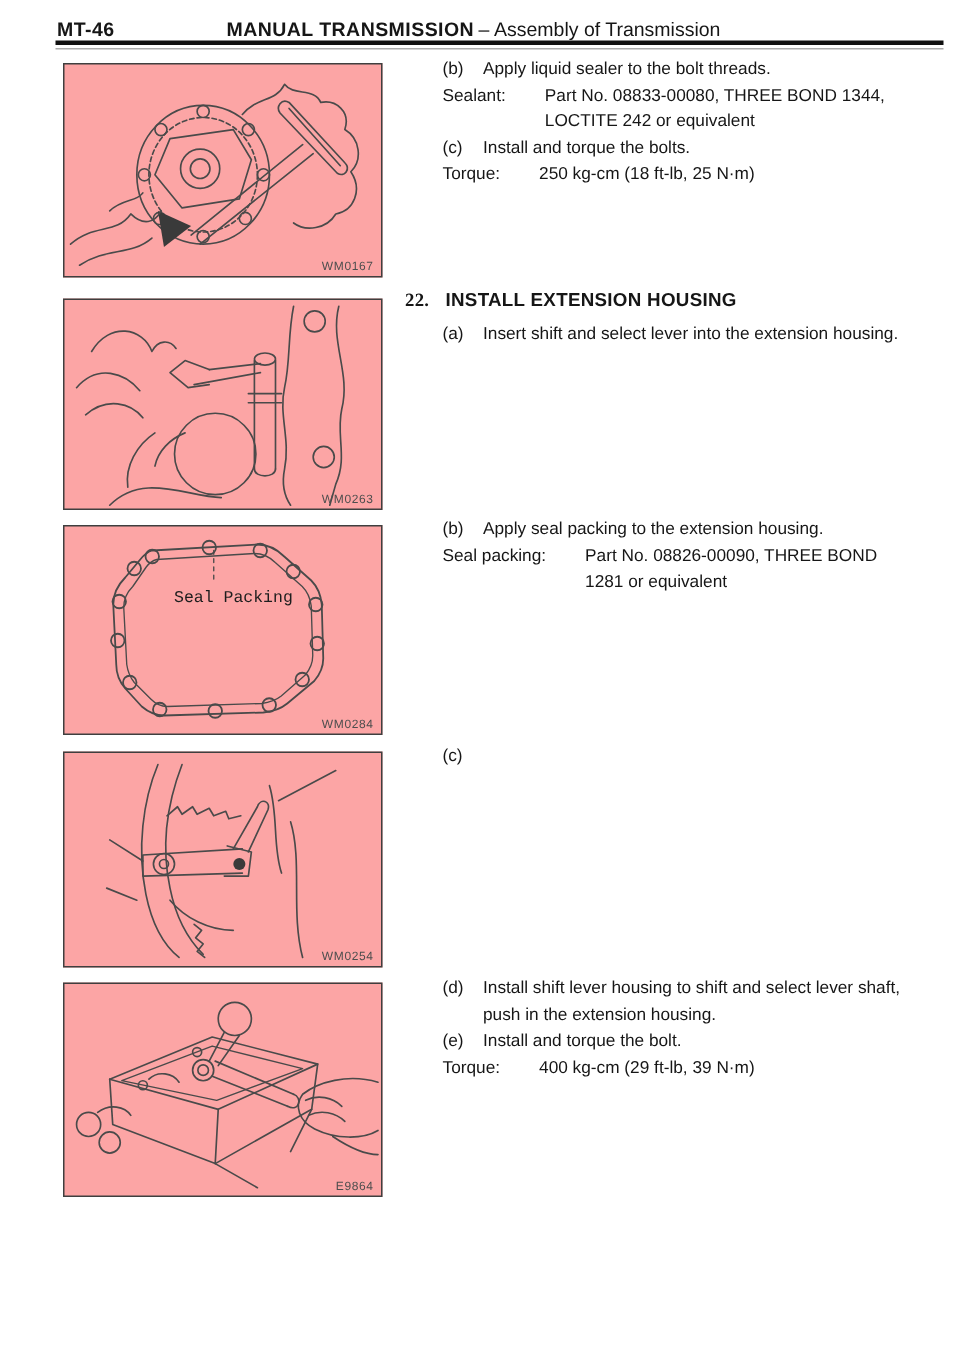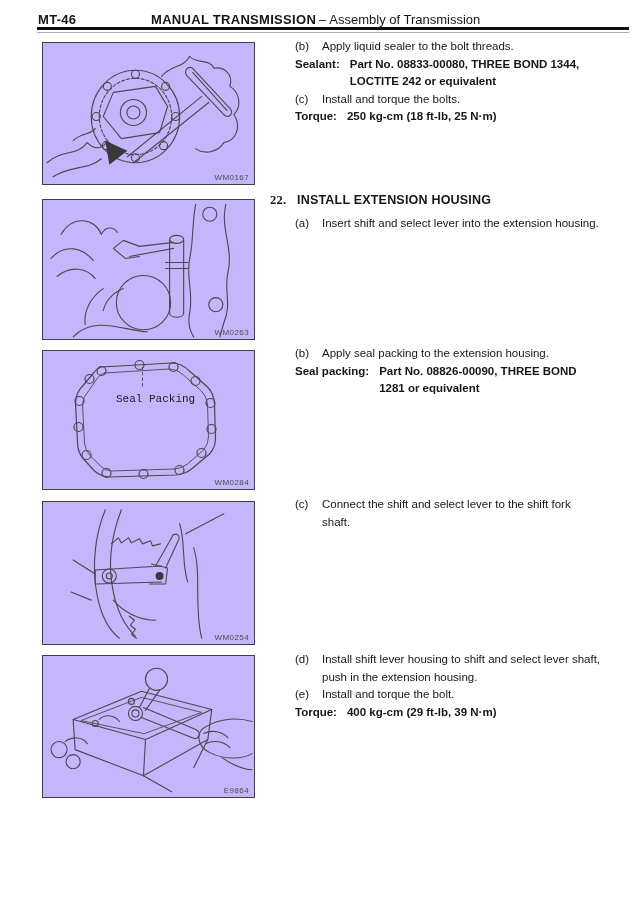--- a/index.html
+++ b/index.html
@@ -18,21 +18,21 @@
   }
   .page-title .t-bold { font-weight:bold; letter-spacing:.3px; }
   .page-title .t-dash { font-weight:normal; padding:0 3px; }
   .page-title .t-rest { font-weight:normal; }
   .rule-thick { position:absolute; left:37px; top:27px; width:592px; height:3px; background:#101010; }
   .rule-thin  { position:absolute; left:37px; top:32px; width:592px; height:1px; background:#ababab; }
 
   
   .fig {
     position:absolute; left:42px; width:213px;
-    border:1.6px solid #3f3f3f; background:#c4b5fd;
+    border:1.6px solid #3f3f3f; background:#fca5a5;
   }
   .fig svg { position:absolute; left:0; top:0; width:100%; height:100%; }
   .fig-label {
     position:absolute; right:5px; bottom:2px;
     font-size:8px; color:#4e4e4e; letter-spacing:.4px;
   }
   .fig-annotation {
     position:absolute; font-size:11px; color:#1d1d1d; white-space:nowrap;font-family:Liberation Mono, monospace;
   }
   #fig1 { top:42px;  height:143px; }
@@ -50,21 +50,21 @@
   #tb5 { top:651px; }
 
   .h22 { display:flex; font-weight:bold; font-size:12.5px; letter-spacing:.2px; margin-bottom:5px; }
   .h22 .num { flex:none; width:27px;font-family:Liberation Serif, serif; }
   .h22 .ttl { white-space:nowrap; }
 
   .li { display:flex; padding-left:25px; }
   .li .lab { flex:none; width:27px; }
   .li .txt div, .li .txt { white-space:nowrap; }
 
-  .spec { display:flex; padding-left:25px; font-weight:bold; }
+  .spec { display:flex; padding-left:25px; font-weight:normal;gap:16px; }
   .spec .lab { flex:none; margin-right:10px; white-space:nowrap; }
   .spec .lines div { white-space:nowrap; }
 </style>
 </head>
 <body>
 
 <div class="page">
 
   <div class="page-code">MT-46</div>
   <div class="page-title">
@@ -248,24 +248,20 @@
       <span class="lines">
         <div>Part No. 08826-00090, THREE BOND</div>
         <div>1281 or equivalent</div>
       </span>
     </div>
   </div>
 
   <div class="tblock" id="tb4">
     <div class="li">
       <span class="lab">(c)</span>
-      <span class="txt">
-        <div>Connect the shift and select lever to the shift fork</div>
-        <div>shaft.</div>
-      </span>
     </div>
   </div>
 
   <div class="tblock" id="tb5">
     <div class="li">
       <span class="lab">(d)</span>
       <span class="txt">
         <div>Install shift lever housing to shift and select lever shaft,</div>
         <div>push in the extension housing.</div>
       </span>

